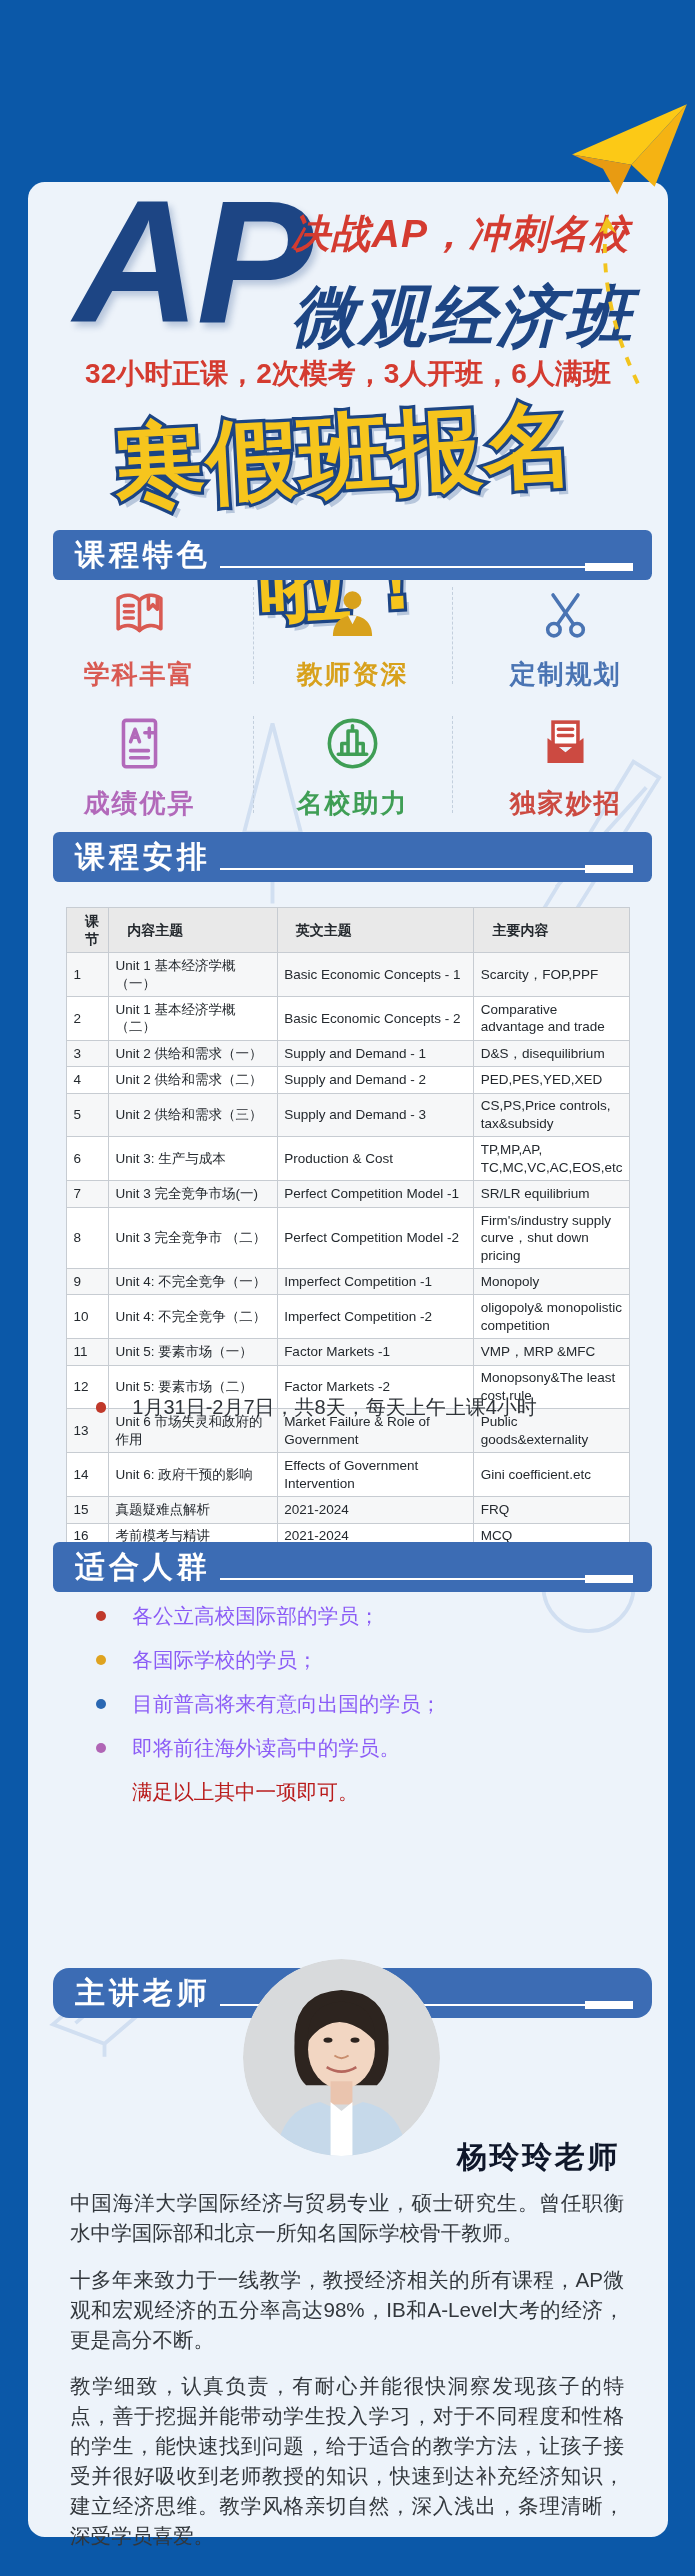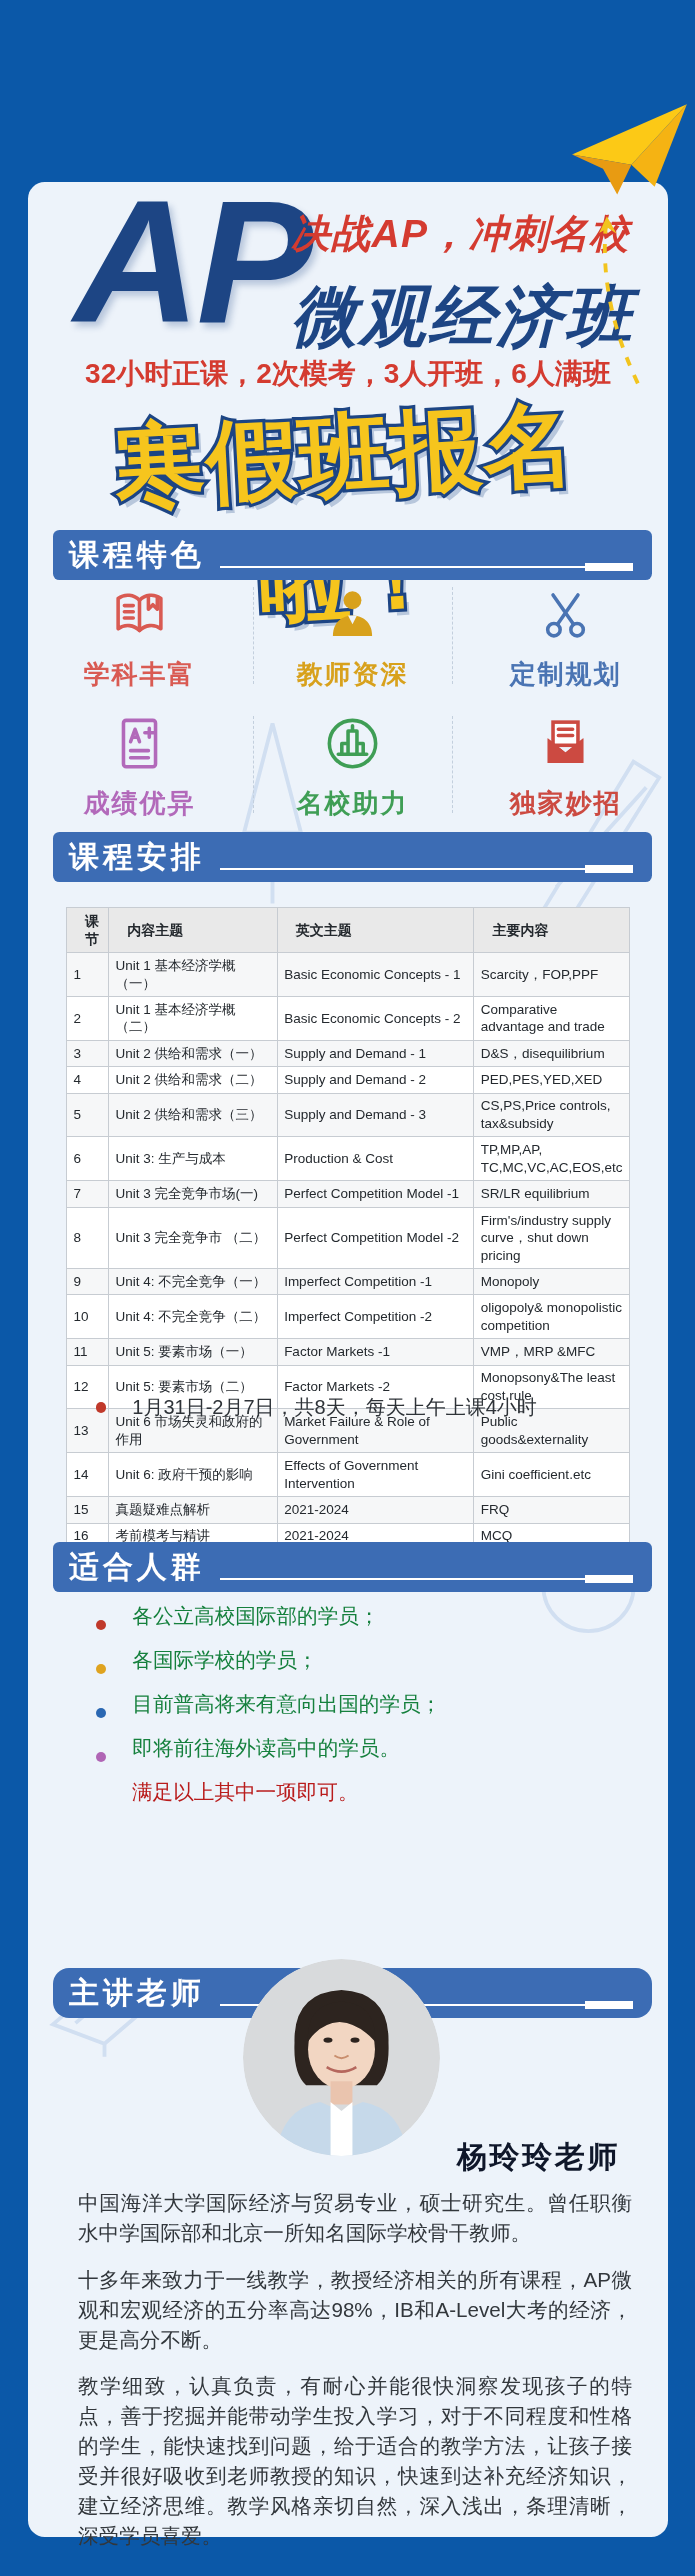--- a/index.html
+++ b/index.html
@@ -12,21 +12,21 @@
   .hdr-right{position:absolute;left:263px;top:24.5px;width:361px;}
   .slogan{font-size:39px;font-weight:bold;font-style:italic;color:#d43b30;letter-spacing:1.3px;white-space:nowrap;}
   .course{margin-top:11.6px;font-size:66px;font-weight:bold;font-style:italic;color:#1d4584;letter-spacing:2.6px;white-space:nowrap;}
   .banner{position:absolute;left:0;top:173px;width:100%;text-align:center;font-size:28px;font-weight:bold;color:#d43b30;}
   .headline{position:absolute;left:0;top:213px;width:100%;text-align:center;font-size:91px;font-weight:900;
             color:#f6c51d;transform:rotate(-3deg);letter-spacing:1.3px;
             -webkit-text-stroke:6.4px #1d4584;paint-order:stroke fill;
             text-shadow:5.2px 6.4px 0 rgba(29,69,132,.25);}
   
   .bar{position:absolute;left:25px;width:599px;height:50px;background:#3c6cb4;border-radius:6.4px;
-       color:#fff;font-size:30px;font-weight:bold;line-height:50px;padding-left:16px;box-sizing:border-box;
+       color:#fff;font-size:30px;font-weight:bold;line-height:50px;padding-left:22px;box-sizing:border-box;
        letter-spacing:3.9px;}
   .bar .line{position:absolute;left:167px;right:39px;bottom:11.6px;height:2.6px;background:#fff;}
   .bar .dashseg{position:absolute;right:19.3px;bottom:9px;width:48px;height:8.4px;background:#fff;}
   
   .features{position:absolute;left:25px;top:386px;width:599px;}
   .frow{display:flex;position:relative;height:129px;gap:40px;}
   .fcell{flex:1;display:flex;flex-direction:column;align-items:center;justify-content:flex-start;padding-top:18px;}
   .fcell .ficon{width:57px;height:57px;}
   .fcell .flabel{margin-top:14px;font-size:26px;font-weight:bold;letter-spacing:1.9px;}
   .vsep{position:absolute;top:19.3px;height:97px;border-left:1.3px dashed #c3cfdd;}
@@ -36,26 +36,26 @@
          font-size:13.5px;color:#24292e;background:#fff;}
   .sched th,.sched td{border:0.6px solid #c7ccd2;padding:3.9px 6.4px;text-align:left;vertical-align:middle;line-height:1.3;}
   .sched th{background:#e9e9e9;font-size:14px;font-weight:bold;padding-left:18px;}
   .sched tr:nth-child(odd) td{background:#f6f7f8;}
   .sched col.c0{width:7.5%;} .sched col.c1{width:30%;} .sched col.c2{width:35%;} .sched col.c3{width:27.5%;}
   
   .dates{position:absolute;left:68px;top:1212px;}
   .drow{display:flex;align-items:center;margin-bottom:15.5px;font-size:20px;color:#2e3338;}
   .dot{width:10.3px;height:10.3px;border-radius:50%;margin-right:26px;flex:0 0 auto;}
   .aud{position:absolute;left:68px;top:1420px;}
-  .arow{display:flex;align-items:flex-end;margin-bottom:16px;font-size:20.6px;color:#15803d;}
+  .arow{display:flex;align-items:center;margin-bottom:16px;font-size:20.6px;color:#8b5cf6;}
   .anote{margin-left:36px;font-size:20.6px;color:#b91c1c;margin-top:2.6px;}
   
   .photo{position:absolute;left:215px;top:1777px;width:197px;height:197px;border-radius:50%;overflow:hidden;}
   .tname{position:absolute;right:48px;top:1955px;font-size:30px;font-weight:bold;color:#0f172a;letter-spacing:2.6px;}
-  .tparas{position:absolute;left:50px;top:2006px;width:554px;font-size:20.6px;line-height:30px;color:#32373c;}
+  .tparas{position:absolute;left:42px;top:2006px;width:554px;font-size:20.6px;line-height:30px;color:#32373c;}
   .tparas p{margin:0 0 16.7px 0;text-align:justify;}
   
   .doodle{position:absolute;opacity:.85;}
   .planewrap{position:absolute;left:541px;top:90px;width:155px;height:303px;z-index:5;}
 </style>
 </head>
 <body>
 
 <div class="poster">
 

